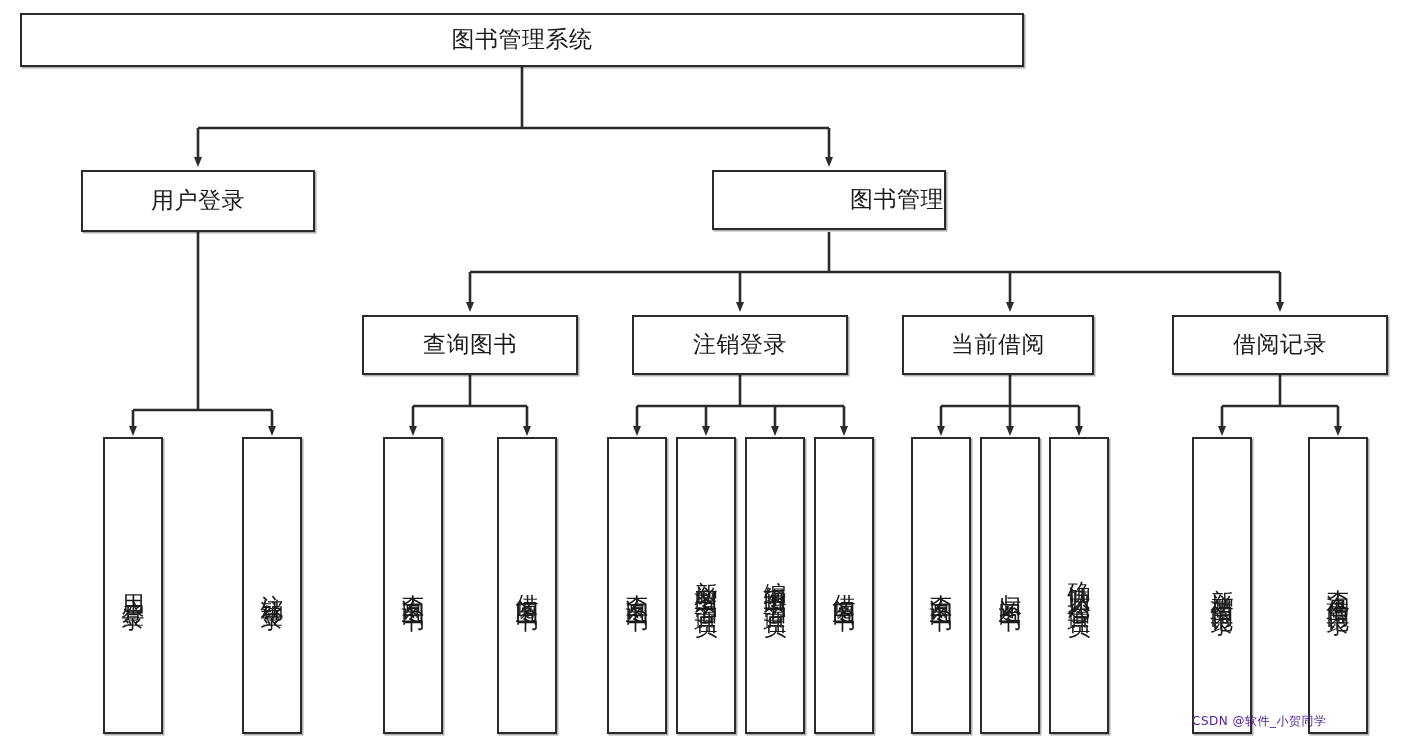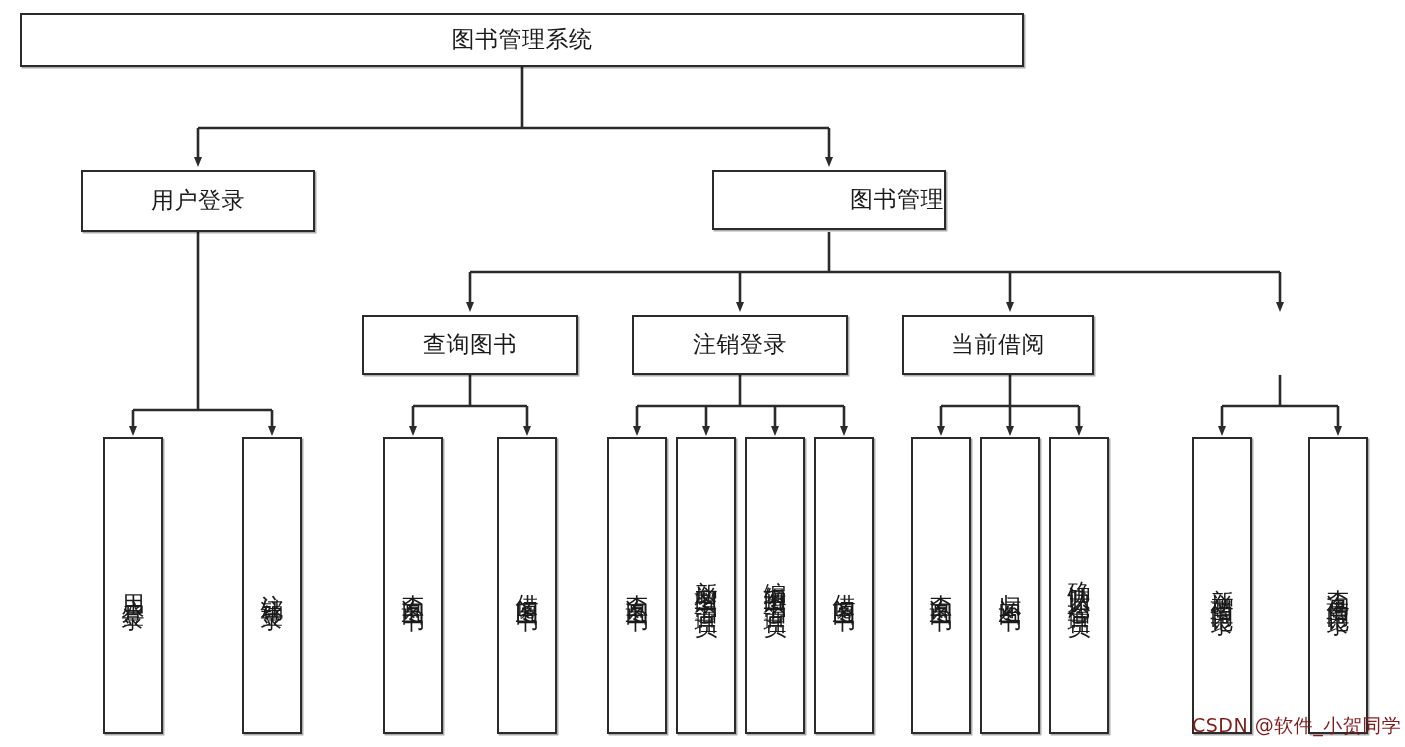--- a/index.html
+++ b/index.html
@@ -58,22 +58,22 @@
   .node.leaf .node-label {
     writing-mode: vertical-rl;
     text-orientation: upright;
     font-size: 23px;
     line-height: 1.0;
     letter-spacing: 5px;
     white-space: nowrap;
   }
   .watermark {
     position: absolute;
-    font-size: 19px;
-    color: #7f1d1d;
+    font-size: 12px;
+    color: #4c1d95;
     letter-spacing: 0.5px;
     white-space: nowrap;
     user-select: none;
   }
 </style>
 </head>
 <body>
 
 <div id="canvas">
 
@@ -145,20 +145,23 @@
   </div>
 
   <div class="node horiz" style="left:632px; top:315px; width:216px; height:60px;">
     <span class="node-label">注销登录</span>
   </div>
 
   <div class="node horiz" style="left:902px; top:315px; width:192px; height:60px;">
     <span class="node-label">当前借阅</span>
   </div>
 
+  <div class="node horiz" style="left:1172px; top:315px; width:216px; height:60px;">
+    <span class="node-label">借阅记录</span>
+  </div>
 
   <div class="node leaf" style="left:103px; top:437px; width:60px; height:297px;">
     <span class="node-label">用户登录</span>
   </div>
 
   <div class="node leaf" style="left:242px; top:437px; width:60px; height:297px;">
     <span class="node-label">注销登录</span>
   </div>
 
   <div class="node leaf" style="left:383px; top:437px; width:60px; height:297px;">

